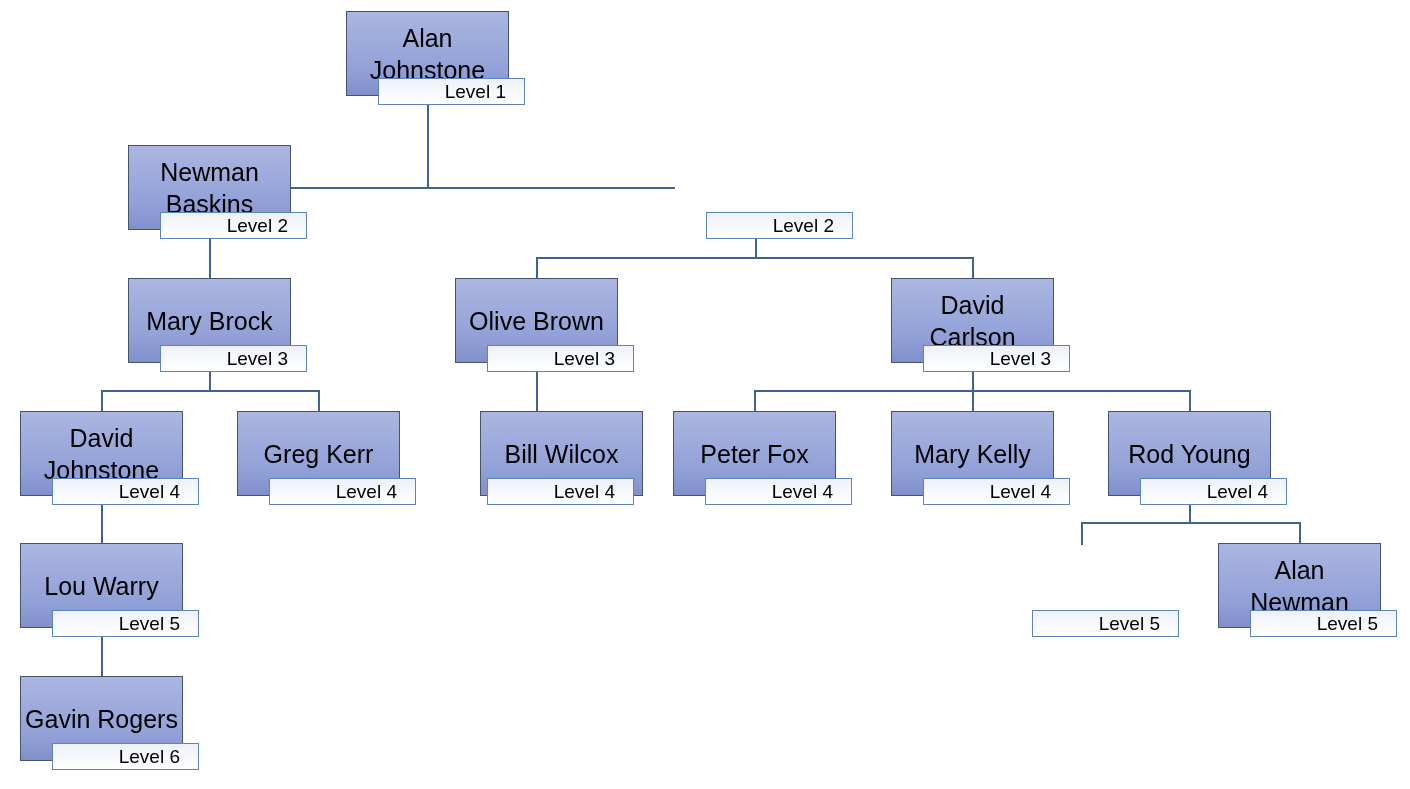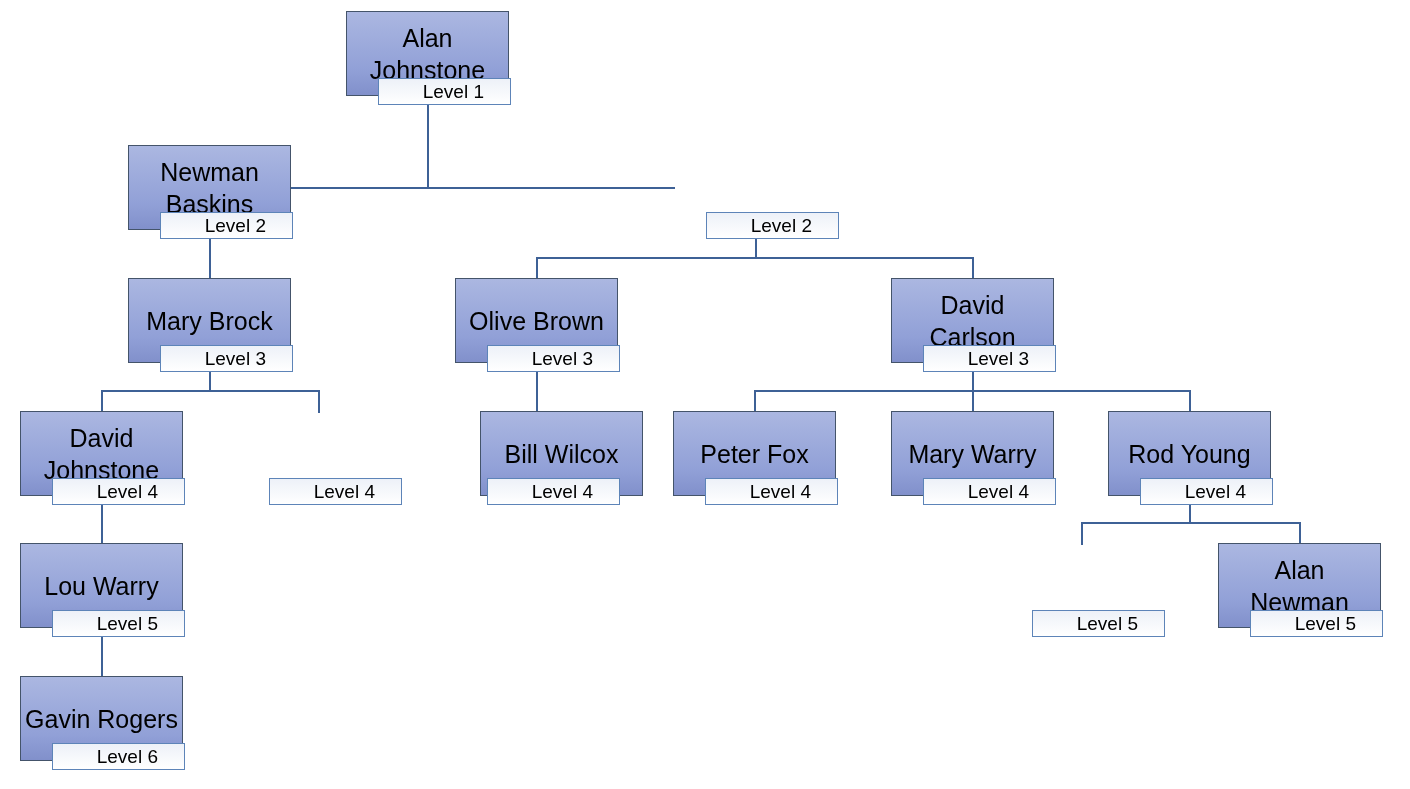--- a/index.html
+++ b/index.html
@@ -31,29 +31,29 @@
   }
   .node-name-line {
     font-size: 25px;
     line-height: 32px;
     color: var(--text);
     white-space: nowrap;
     text-align: center;
   }
   .badge {
     position: absolute;
-    width: 133px;
+    width: 147px;
     height: 27px;
     background: linear-gradient(180deg, var(--label-top) 0%, var(--label-bot) 100%);
     border: 1px solid var(--label-border);
     box-sizing: border-box;
     display: flex;
     align-items: center;
     justify-content: flex-end;
-    padding-right: 26px;
+    padding-right: 18px;
     z-index: 3;
   }
   .badge span {
     font-size: 19px;
     color: var(--text);
   }
   .conn {
     position: absolute;
     background: var(--connector);
     z-index: 1;
@@ -100,37 +100,40 @@
     <div class="badge" style="left: 923px; top: 345px;">
       <span>Level 3</span>
     </div>
     <div class="node" style="left: 20px; top: 411px;">
       <div class="node-name-line">David</div>
       <div class="node-name-line">Johnstone</div>
     </div>
     <div class="badge" style="left: 52px; top: 478px;">
       <span>Level 4</span>
     </div>
+    <div class="node" style="left: 237px; top: 411px;">
+      <div class="node-name-line">Greg Kerr</div>
+    </div>
     <div class="badge" style="left: 269px; top: 478px;">
       <span>Level 4</span>
     </div>
     <div class="node" style="left: 480px; top: 411px;">
       <div class="node-name-line">Bill Wilcox</div>
     </div>
     <div class="badge" style="left: 487px; top: 478px;">
       <span>Level 4</span>
     </div>
     <div class="node" style="left: 673px; top: 411px;">
       <div class="node-name-line">Peter Fox</div>
     </div>
     <div class="badge" style="left: 705px; top: 478px;">
       <span>Level 4</span>
     </div>
     <div class="node" style="left: 891px; top: 411px;">
-      <div class="node-name-line">Mary Warry</div>
+      <div class="node-name-line">Mary Kelly</div>
     </div>
     <div class="badge" style="left: 923px; top: 478px;">
       <span>Level 4</span>
     </div>
     <div class="node" style="left: 1108px; top: 411px;">
       <div class="node-name-line">Rod Young</div>
     </div>
     <div class="badge" style="left: 1140px; top: 478px;">
       <span>Level 4</span>
     </div>

